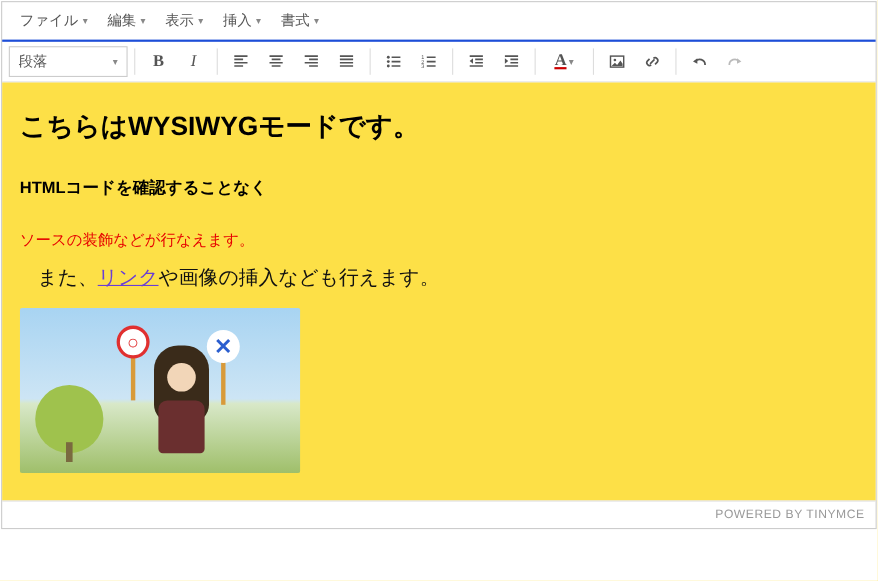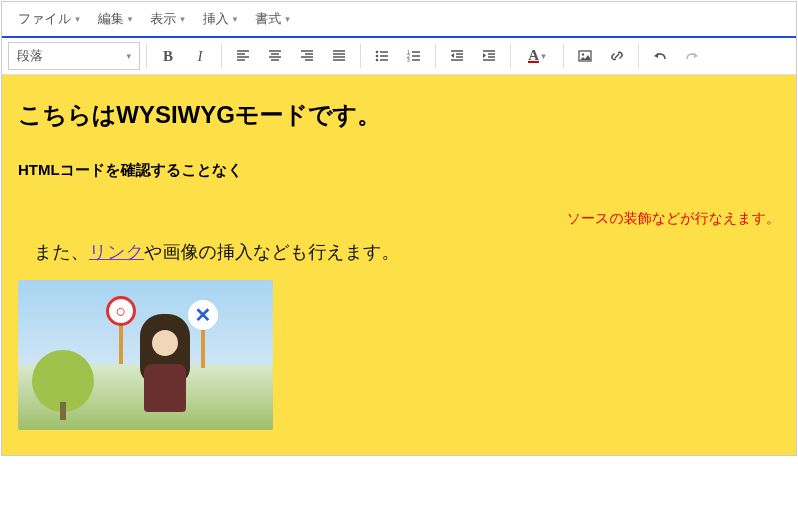--- a/index.html
+++ b/index.html
@@ -2,29 +2,29 @@
 <html><head>
 <meta charset="utf-8">
 <style>
   * { box-sizing: border-box; margin: 0; padding: 0; }
   body { font-family: Arial, "Hiragino Sans", "Meiryo", sans-serif; background: #fff; width: 798px; }
   .editor { border: 1px solid #ccc; width: 796px; margin: 1px; }
   .menubar { display: flex; align-items: center; padding: 4px 8px; border-bottom: 2px solid #1d4ed8; gap: 2px; }
   .menu-item { display: flex; align-items: center; padding: 4px 8px; font-size: 13px; color: #555; cursor: pointer; gap: 4px; }
   .caret-down { font-size: 9px; color: #888; }
   .toolbar { display: flex; align-items: center; padding: 4px 6px; border-bottom: 1px solid #e0e0e0; gap: 2px; }
-  .format-select { display: flex; align-items: center; justify-content: space-between; border: 1px solid #ccc; background: #fff; padding: 3px 8px; font-size: 13px; width: 132px; height: 28px; cursor: pointer; color: #555; }
+  .format-select { display: flex; align-items: center; justify-content: space-between; border: 1px solid #ccc; background: #fff; padding: 3px 8px; font-size: 13px; width: 108px; height: 28px; cursor: pointer; color: #555; }
   .sep { width: 1px; height: 24px; background: #ddd; margin: 0 4px; }
   .tbtn { width: 30px; height: 28px; display: flex; align-items: center; justify-content: center; cursor: pointer; color: #555; font-size: 15px; border-radius: 2px; }
   .tbtn svg { width: 16px; height: 16px; }
   .tbtn-wide { width: 40px; display: flex; align-items: center; justify-content: center; gap: 2px; }
   .content { padding: 14px 16px 20px 16px; min-height: 380px; background: #fde047; }
   .content h1 { font-size: 24px; font-weight: bold; margin: 10px 0 18px 0; }
   .content h3 { font-size: 15px; font-weight: bold; margin: 30px 0; }
-  .content .red { color: #e60000; font-size: 14px; margin: 12px 0; text-align: right; }
+  .content .red { color: #e60000; font-size: 14px; margin: 12px 0; }
   .content .para { font-size: 18px; margin: 12px 16px; color: #111; }
   .content a { color: #6a3ed6; text-decoration: underline; }
   .image-block { width: 255px; height: 150px; margin-top: 16px; position: relative; overflow: hidden; border-radius: 2px; }
   .sky { position: absolute; inset: 0; background: linear-gradient(#a8d4f2, #cde5f5 55%, #d8e8c8 58%, #9fbf6a); }
   .tree { position: absolute; left: 14px; bottom: 18px; width: 62px; height: 62px; background: #9fc24d; border-radius: 50%; }
   .trunk { position: absolute; left: 42px; bottom: 10px; width: 6px; height: 18px; background: #7a6a3f; }
   .girl { position: absolute; left: 112px; bottom: 6px; width: 70px; height: 120px; }
   .hair { position: absolute; left: 10px; top: 10px; width: 50px; height: 70px; background: #3a2b1a; border-radius: 22px 22px 16px 16px; }
   .face { position: absolute; left: 22px; top: 26px; width: 26px; height: 26px; background: #f2d6b8; border-radius: 50%; }
   .body-g { position: absolute; left: 14px; top: 60px; width: 42px; height: 48px; background: #6a2f2f; border-radius: 8px 8px 4px 4px; }
@@ -184,14 +184,17 @@
       <div class="sign o">○</div>
       <div class="sign x">✕</div>
       <div class="girl">
         <div class="hair"></div>
         <div class="face"></div>
         <div class="body-g"></div>
       </div>
     </div>
   </div>
 
+  <div class="footer">
+    <span>POWERED BY TINYMCE</span>
+  </div>
 
 </div>
 
 </body></html>

